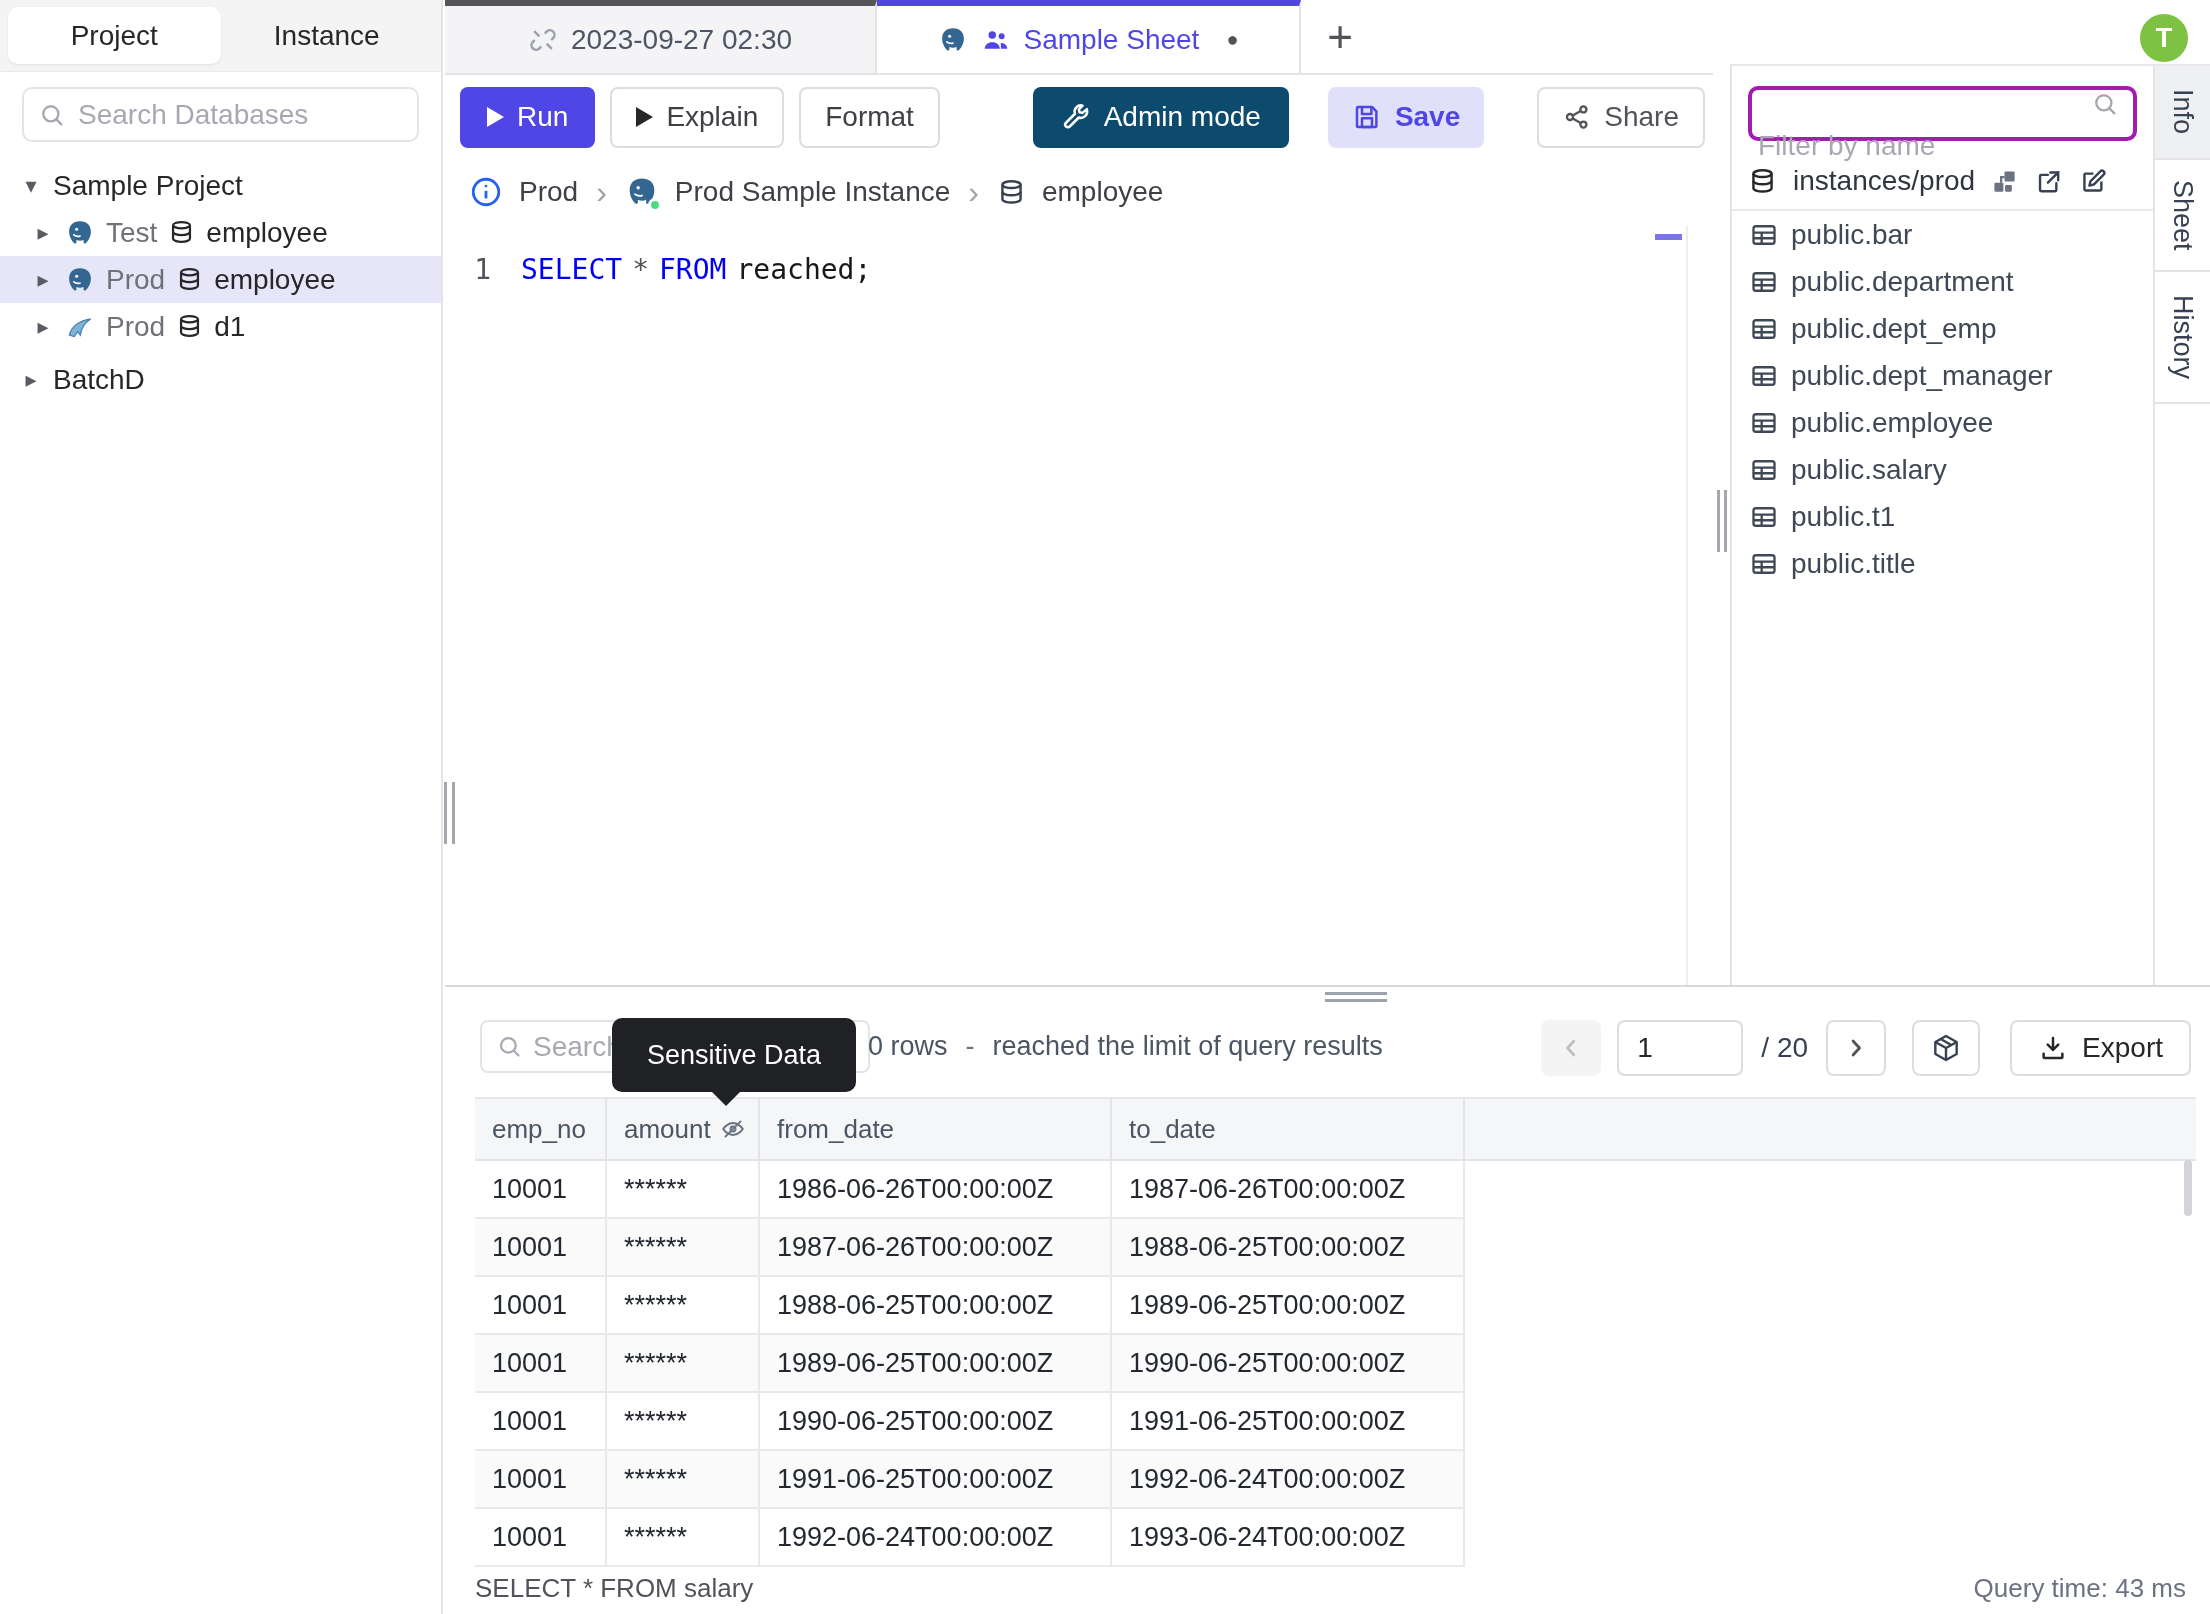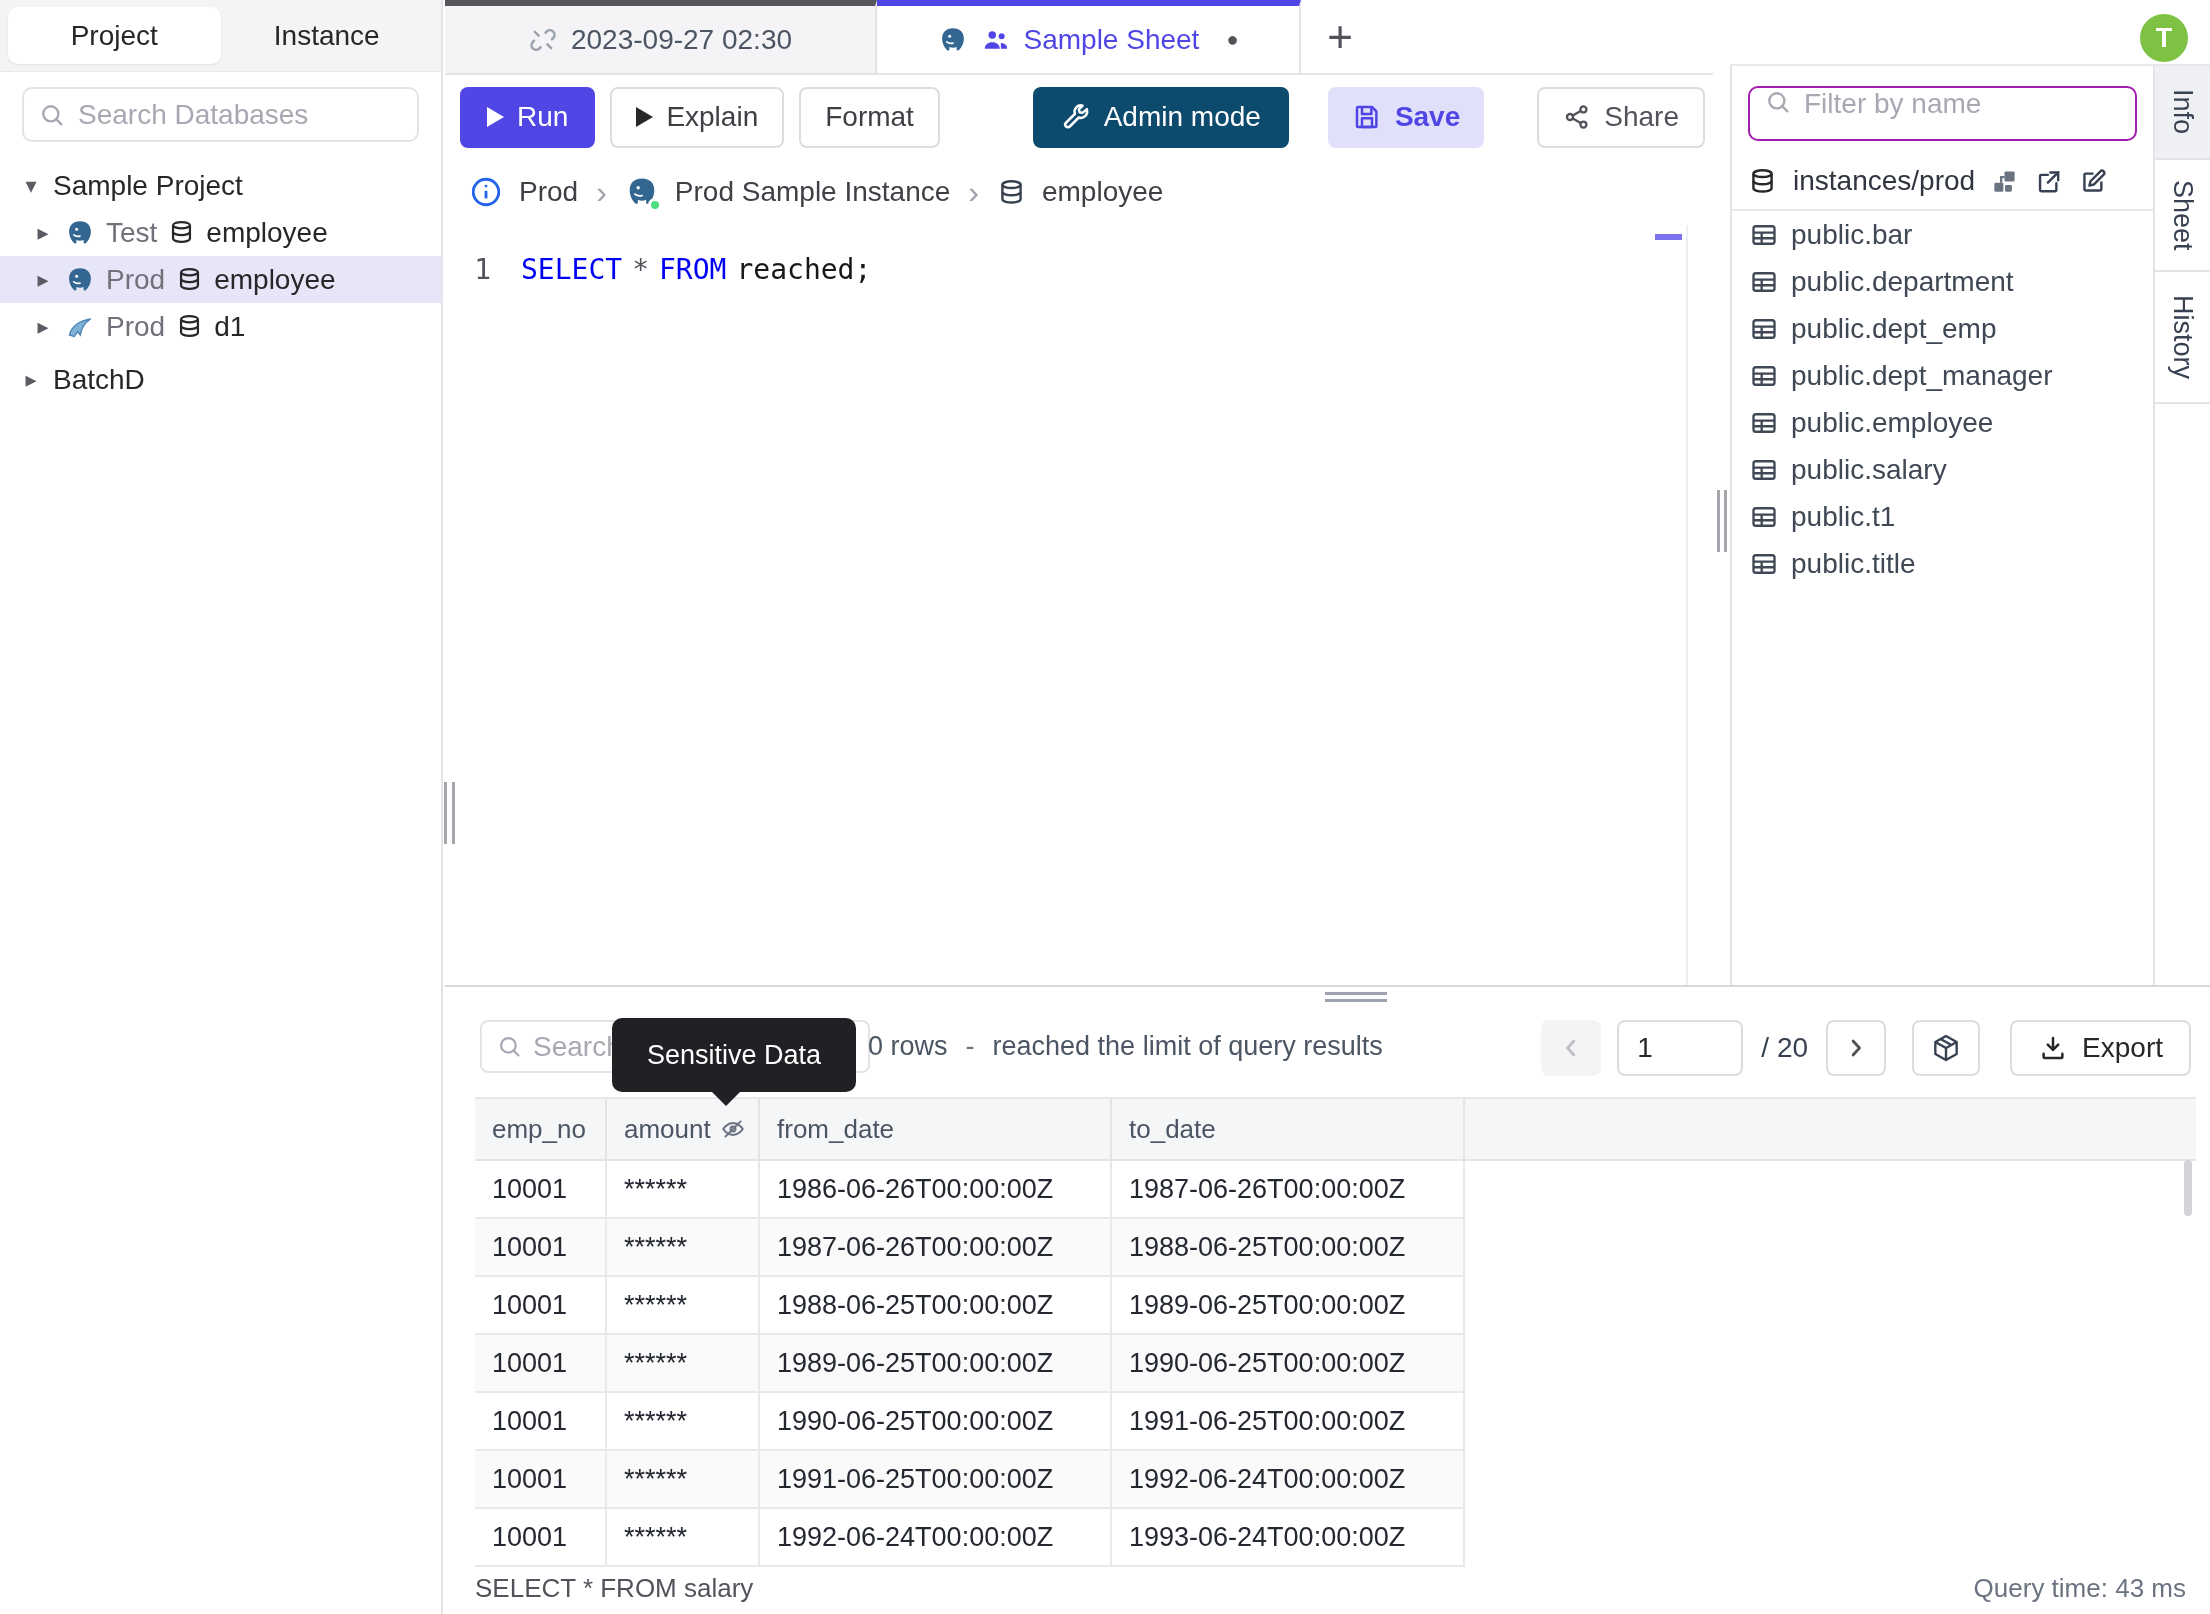--- a/index.html
+++ b/index.html
@@ -62,21 +62,21 @@
   .tok-plain { color:#18181b; }
   .editor-track { position:absolute; right:25px; top:0; bottom:0; border-left:2px solid #eceef1; }
   .editor-ruler { position:absolute; right:31px; top:9px; width:27px; height:6px; background:#7b74ee; }
 
   
   .right-divider { position:absolute; left:1713px; top:75px; width:17px; height:910px; background:#fff; }
   .rd-handle { position:absolute; left:4px; top:415px; display:flex; gap:4px; }
 
   
   .right-sidebar { position:absolute; left:1730px; top:64px; width:423px; height:921px; border-left:2px solid #e4e4e7; border-top:2px solid #e8e8ec; background:#fff; }
-  .rs-filter { margin:20px 16px 12px 16px; height:55px; border:2px solid #a21caf; border-radius:10px; display:flex; align-items:flex-start; gap:12px; padding:0 14px; }
+  .rs-filter { margin:20px 16px 12px 16px; height:55px; border:4px solid #a21caf; border-radius:10px; display:flex; align-items:flex-end; gap:12px; padding:0 14px;flex-direction:column; }
   .rs-header { height:58px; display:flex; align-items:center; padding:0 16px; gap:16px; border-bottom:2px solid #e8e8ec; }
   .rs-title { font-size:28px; color:#303540; }
   .rs-header .icon-btn { cursor:pointer; }
   .rs-list { }
   .rs-item { height:47px; display:flex; align-items:center; gap:13px; padding-left:18px; font-size:28px; color:#3f4854; cursor:pointer; }
 
   
   .side-strip { position:absolute; left:2153px; top:64px; width:57px; height:921px; border-left:2px solid #e4e4e7; border-top:2px solid #e8e8ec; background:#fff; }
   .strip-tab { writing-mode:vertical-rl; display:flex; align-items:center; justify-content:center; width:100%; font-size:27px; color:#374151; border-bottom:2px solid #e4e4e7; cursor:pointer; }
   .strip-tab.t-info { height:94px; background:#eef0f3; }

